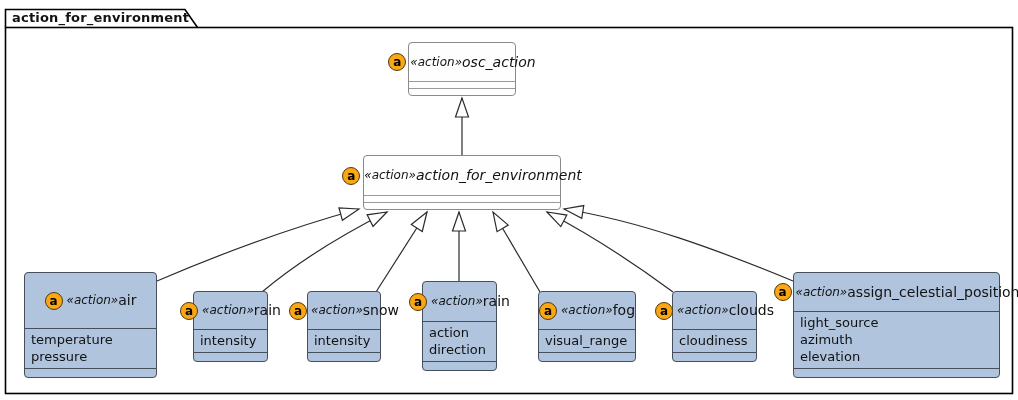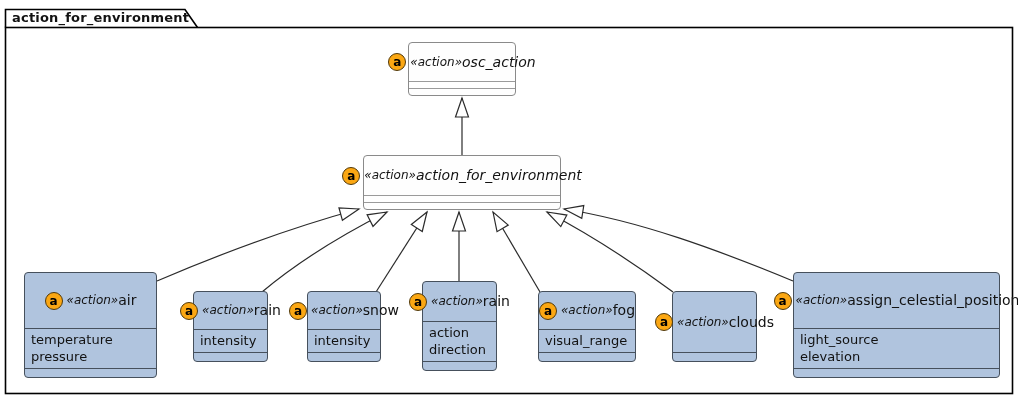--- a/index.html
+++ b/index.html
@@ -165,31 +165,35 @@
   </div>
 
   <div class="uml-class" style="left:672px;top:291px;width:85px;height:71px">
     <div class="title">
       <span class="spot">a</span>
       <span class="tcol">
         <span class="stereo">«action»</span>
         <span class="cname">clouds</span>
       </span>
     </div>
+    <div class="attrs">
+      <div>cloudiness</div>
+    </div>
     <div class="strip"></div>
   </div>
 
   <div class="uml-class" style="left:793px;top:272px;width:207px;height:106px">
     <div class="title">
       <span class="spot">a</span>
       <span class="tcol">
         <span class="stereo">«action»</span>
         <span class="cname">assign_celestial_position</span>
       </span>
     </div>
     <div class="attrs">
       <div>light_source</div>
+      <div>azimuth</div>
       <div>elevation</div>
     </div>
     <div class="strip"></div>
   </div>
 
 </div>
 
 </body></html>

